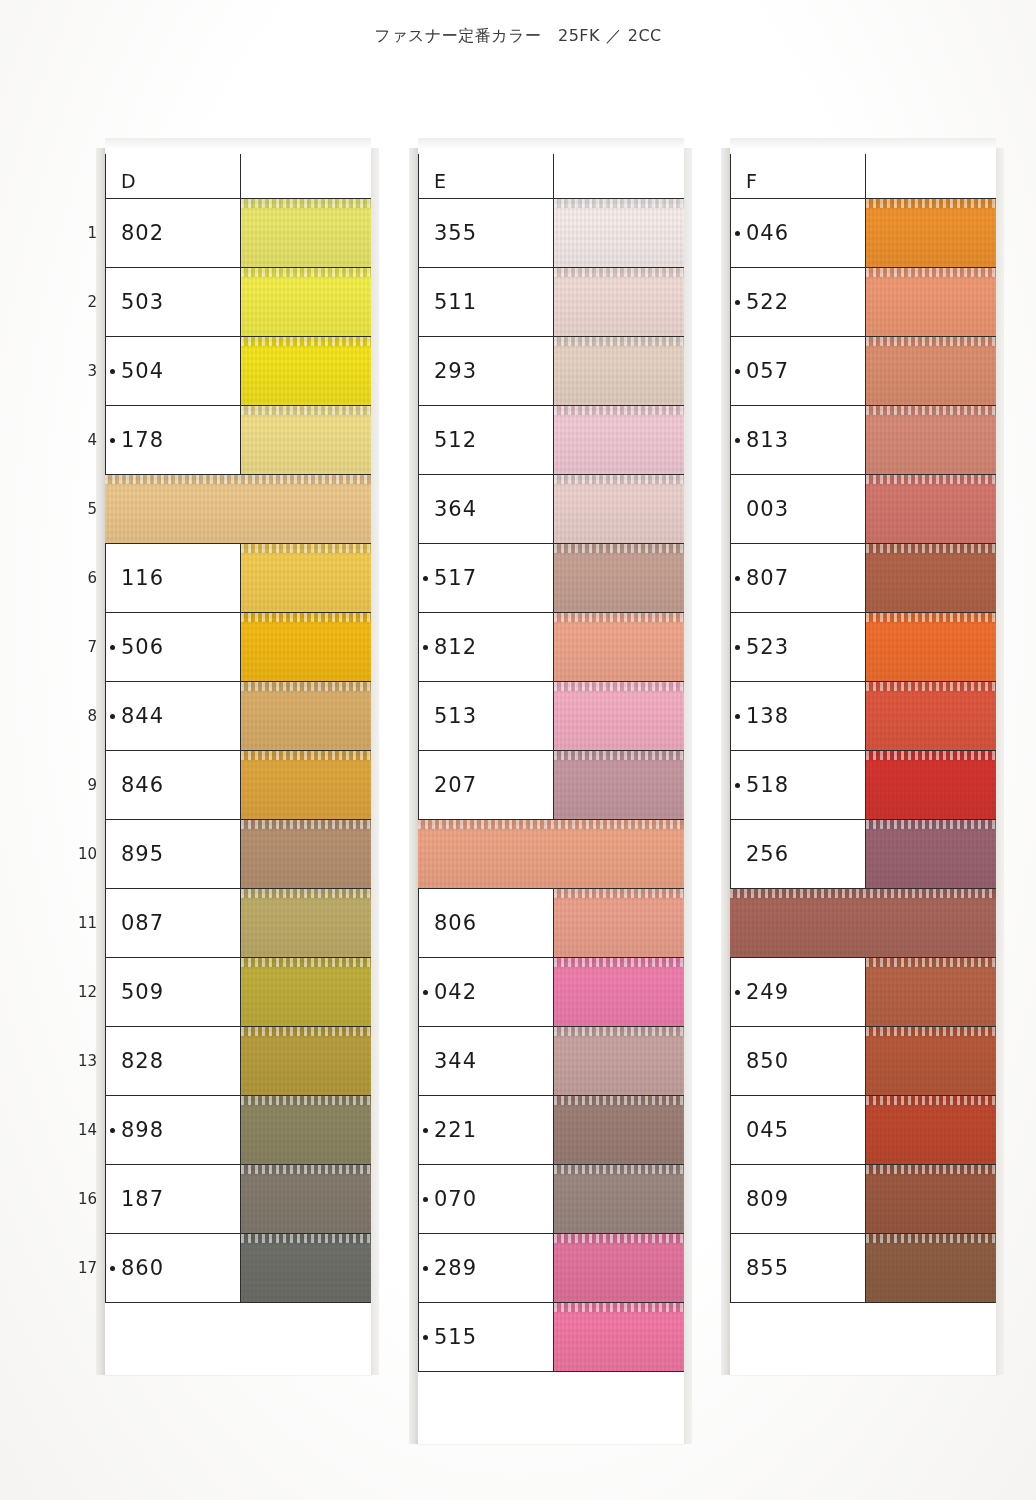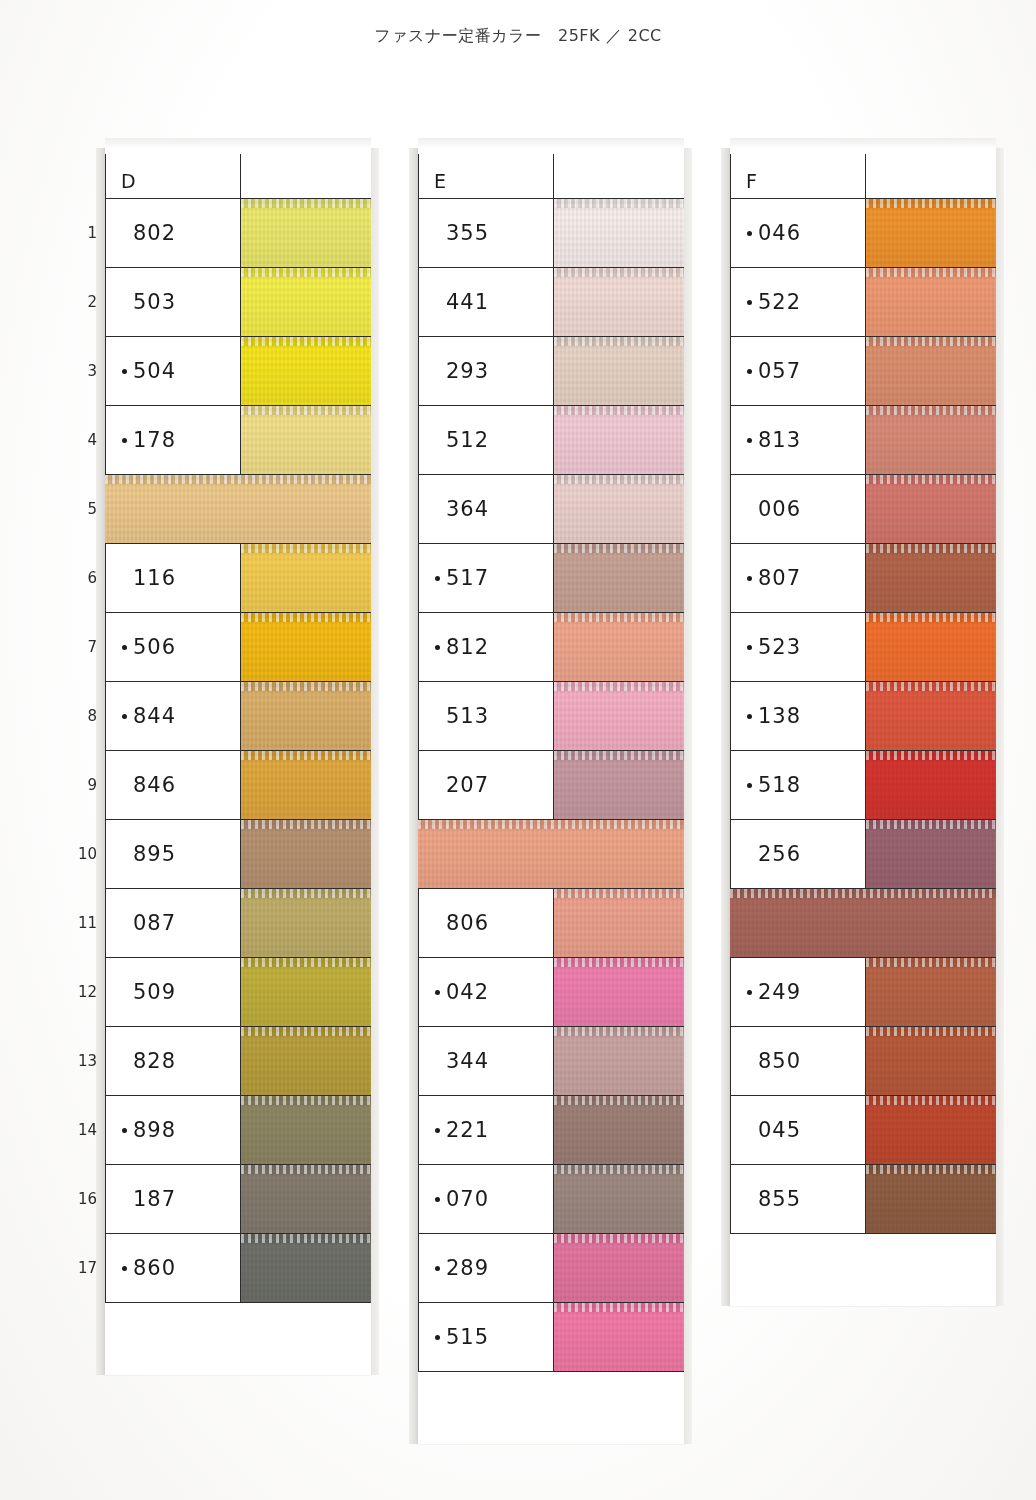--- a/index.html
+++ b/index.html
@@ -98,21 +98,21 @@
     border-bottom: 1px solid #2b2b2b;
   }
   .row:last-child { border-bottom: 1px solid #2b2b2b; }
   .code-cell {
     width: 136px;
     box-sizing: border-box;
     border-left: 1px solid #2b2b2b;
     border-right: 1px solid #2b2b2b;
     display: flex;
     align-items: center;
-    padding-left: 16px;
+    padding-left: 4px;
     background: #fff;
     position: relative;
   }
   .dot {
     width: 5px;
     height: 5px;
     border-radius: 50%;
     background: #1c1c1c;
     margin-right: 6px;
     flex: 0 0 auto;
@@ -422,21 +422,21 @@
       <div class="swatch" style="background:#f7eeec">
         <div class="teeth"></div>
         <div class="tex"></div>
         <div class="shade"></div>
       </div>
     </div>
 
     <div class="row">
       <div class="code-cell">
         <span class="dot" style="visibility: hidden;"></span>
-        <span class="code">441</span>
+        <span class="code">511</span>
       </div>
       <div class="swatch" style="background:#f3dcd6">
         <div class="teeth"></div>
         <div class="tex"></div>
         <div class="shade"></div>
       </div>
     </div>
 
     <div class="row">
       <div class="code-cell">
@@ -671,21 +671,21 @@
       <div class="swatch" style="background:#d98b78">
         <div class="teeth"></div>
         <div class="tex"></div>
         <div class="shade"></div>
       </div>
     </div>
 
     <div class="row">
       <div class="code-cell">
         <span class="dot" style="visibility: hidden;"></span>
-        <span class="code">006</span>
+        <span class="code">003</span>
       </div>
       <div class="swatch" style="background:#d4786e">
         <div class="teeth"></div>
         <div class="tex"></div>
         <div class="shade"></div>
       </div>
     </div>
 
 
     <div class="row">
@@ -785,20 +785,31 @@
         <span class="dot" style="visibility: hidden;"></span>
         <span class="code">045</span>
       </div>
       <div class="swatch" style="background:#c0492f">
         <div class="teeth"></div>
         <div class="tex"></div>
         <div class="shade"></div>
       </div>
     </div>
 
+    <div class="row">
+      <div class="code-cell">
+        <span class="dot" style="visibility: hidden;"></span>
+        <span class="code">809</span>
+      </div>
+      <div class="swatch" style="background:#9c5a42">
+        <div class="teeth"></div>
+        <div class="tex"></div>
+        <div class="shade"></div>
+      </div>
+    </div>
 
     <div class="row">
       <div class="code-cell">
         <span class="dot" style="visibility: hidden;"></span>
         <span class="code">855</span>
       </div>
       <div class="swatch" style="background:#8e5f43">
         <div class="teeth"></div>
         <div class="tex"></div>
         <div class="shade"></div>

